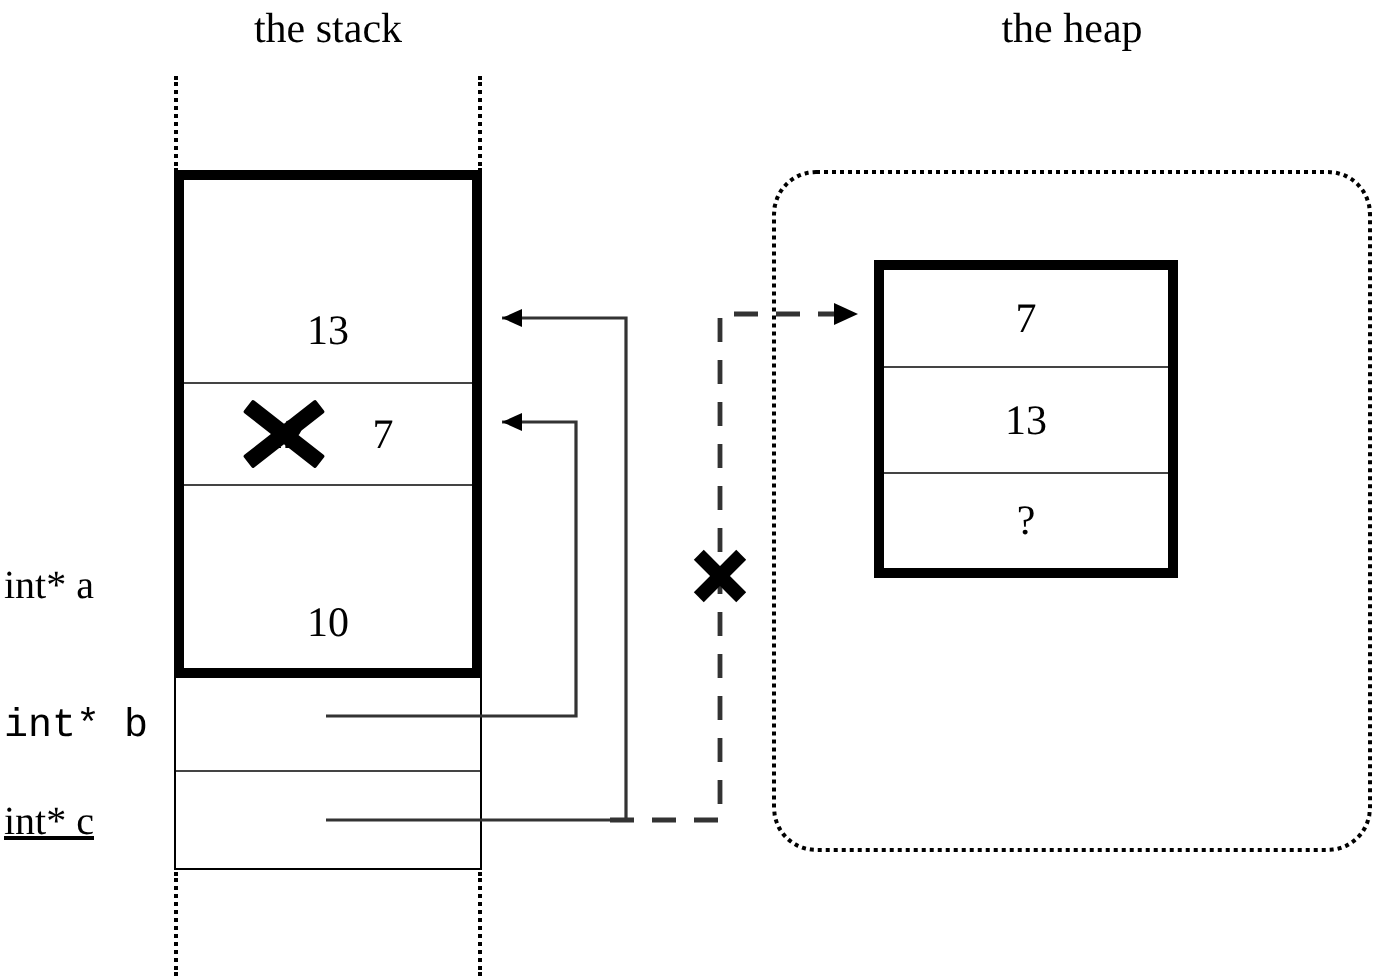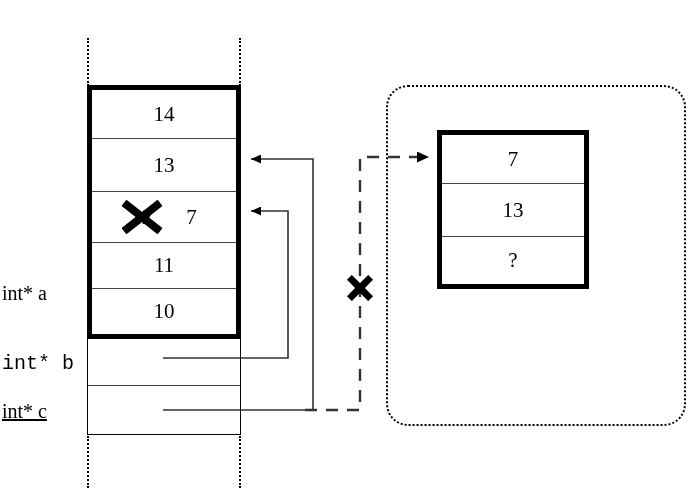--- a/index.html
+++ b/index.html
@@ -133,43 +133,39 @@
     left: 0; top: 0;
     width: 692px; height: 489px;
     pointer-events: none;
   }
 </style>
 </head>
 <body>
 
 <div id="canvas">
 
+  <div class="title" id="stack-title">the stack</div>
+  <div class="title" id="heap-title">the heap</div>
 
   <div class="dotline" style="left:87px;  top:38px; height:48px;"></div>
   <div class="dotline" style="left:239px; top:38px; height:48px;"></div>
 
   <div class="dotline" style="left:87px;  top:436px; height:52px;"></div>
   <div class="dotline" style="left:239px; top:436px; height:52px;"></div>
 
   <div class="stack-box" id="stack-main">
-    <div class="cell cell-sep" style="top:0px; height:49px;">
-      <span>14</span>
-    </div>
     <div class="cell cell-sep" style="top:49px; height:53px;">
       <span>13</span>
     </div>
     <div class="cell cell-sep" style="top:102px; height:51px;">
       <span class="struck-wrap">
         <span class="struck-val">12</span>
         <span class="bigx"></span>
       </span>
       <span>7</span>
-    </div>
-    <div class="cell cell-sep" style="top:153px; height:46px;">
-      <span>11</span>
     </div>
     <div class="cell" style="top:199px; height:45px;justify-content:center;">
       <span>10</span>
     </div>
   </div>
 
   <div class="stack-box" id="stack-lower">
     <div class="cell cell-sep" style="top:0px; height:47px;"></div>
     <div class="cell" style="top:47px; height:46px;"></div>
   </div>

